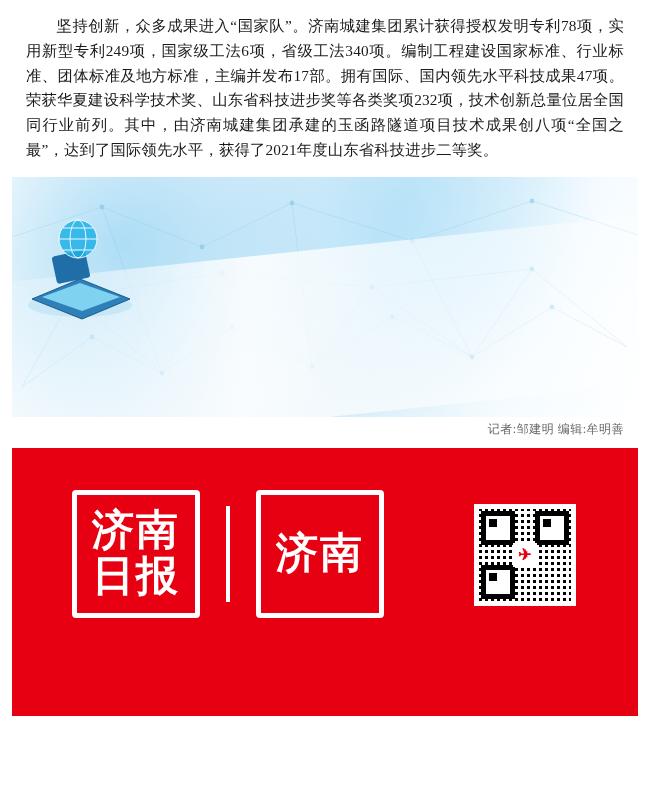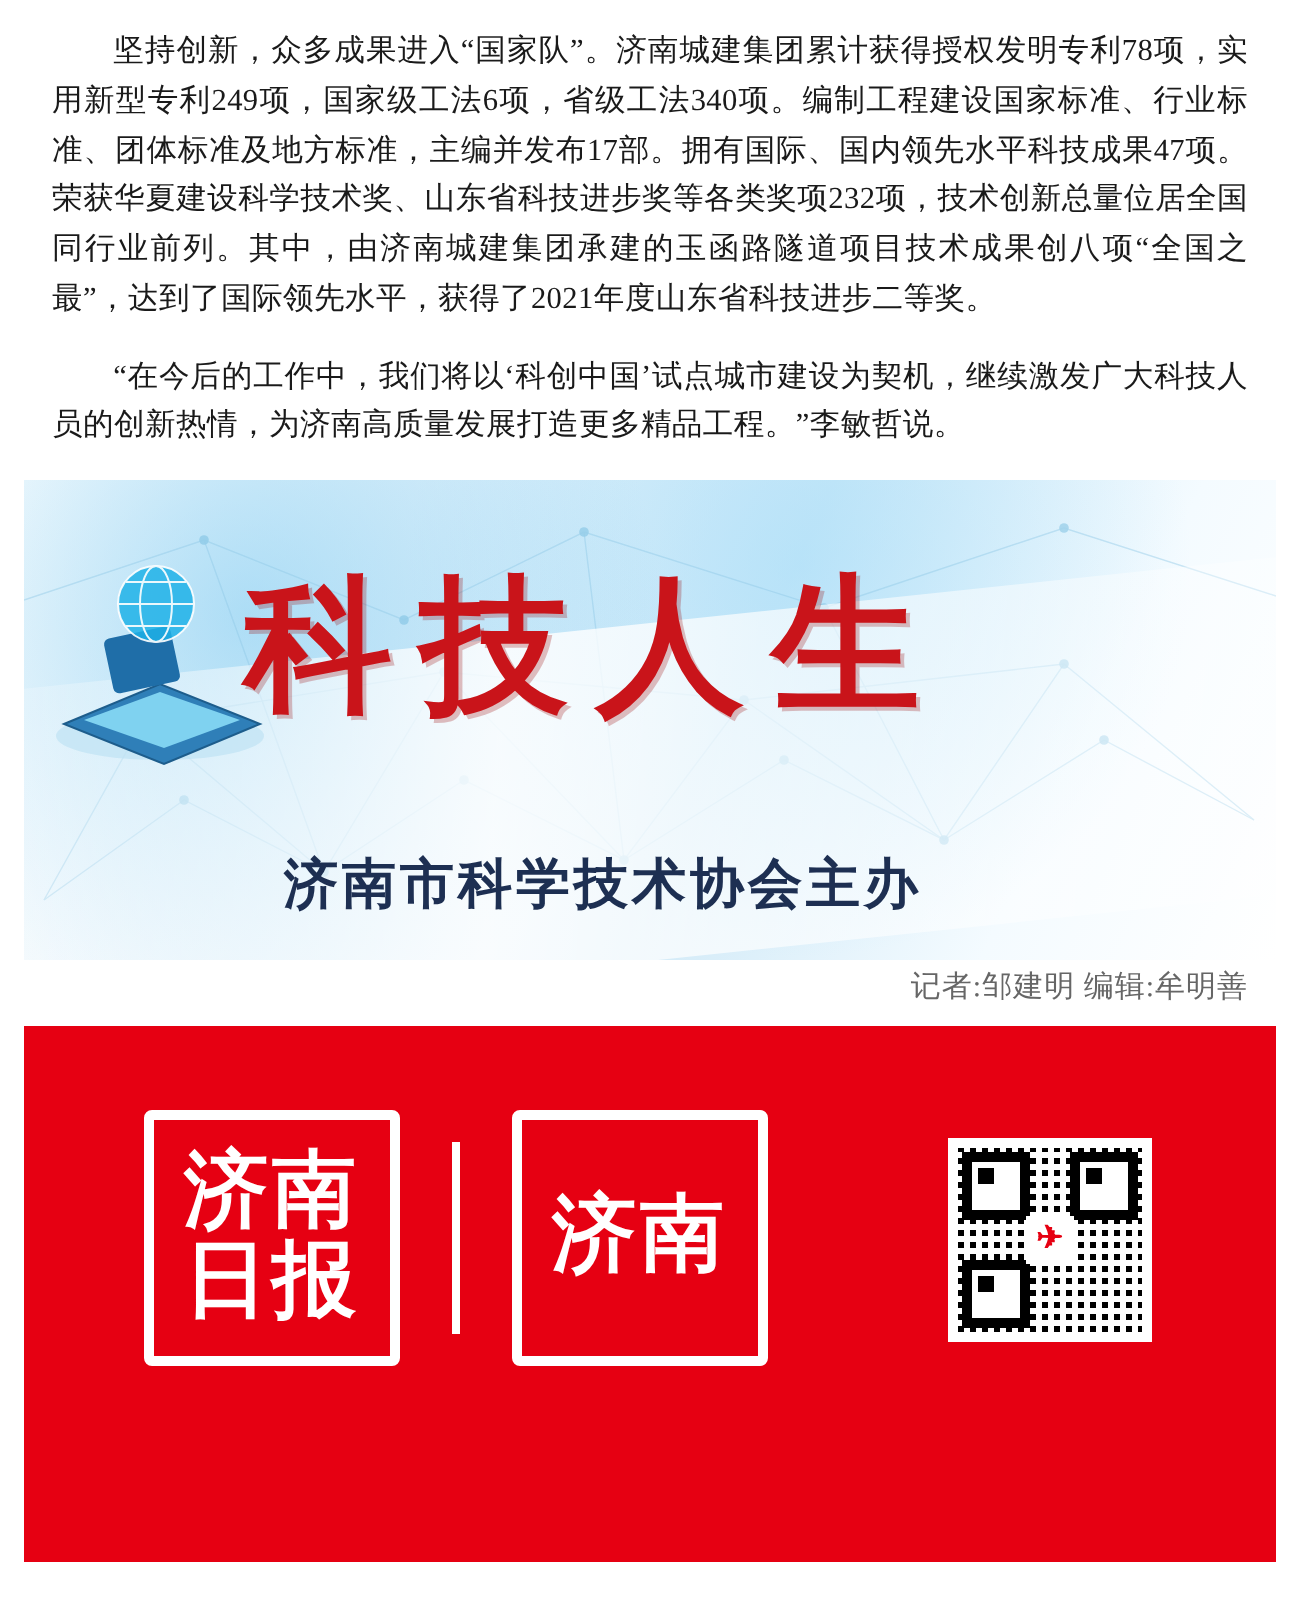--- a/index.html
+++ b/index.html
@@ -102,21 +102,21 @@
     font-size: 27px;
     font-weight: bold;
     color: #1d2f52;
     letter-spacing: 2px;
     white-space: nowrap;
   }
   .byline {
     text-align: right;
     padding: 4px 26px 8px 0;
     font-family: "Liberation Serif", serif;
-    font-size: 15px;
+    font-size: 12px;
     color: #666;
     letter-spacing: 0.5px;
   }
   
   .redblock {
     position: relative;
     margin: 2px 12px 0 12px;
     height: 268px;
     background: #e60012;
     overflow: hidden;
@@ -218,21 +218,20 @@
     letter-spacing: 3px;
   }
 </style>
 </head>
 <body>
 
 <div class="page">
 
   <div class="article">
     <p class="para">坚持创新，众多成果进入“国家队”。济南城建集团累计获得授权发明专利78项，实用新型专利249项，国家级工法6项，省级工法340项。编制工程建设国家标准、行业标准、团体标准及地方标准，主编并发布17部。拥有国际、国内领先水平科技成果47项。荣获华夏建设科学技术奖、山东省科技进步奖等各类奖项232项，技术创新总量位居全国同行业前列。其中，由济南城建集团承建的玉函路隧道项目技术成果创八项“全国之最”，达到了国际领先水平，获得了2021年度山东省科技进步二等奖。</p>
-    <p class="para">“在今后的工作中，我们将以‘科创中国’试点城市建设为契机，继续激发广大科技人员的创新热情，为济南高质量发展打造更多精品工程。”李敏哲说。</p>
   </div>
 
   <div class="banner">
     <div class="sky"></div>
 
     <svg class="mesh" viewBox="0 0 626 240" preserveAspectRatio="none">
       <g stroke="#8fc8e6" stroke-width="0.7" fill="none" opacity="0.8">
         <path d="M10,210 L80,160 L150,196 L220,150 L300,190 L380,140 L460,180 L540,130 L615,170"></path>
         <path d="M10,210 L60,120 L150,196 L210,96 L300,190 L360,110 L460,180 L520,92 L615,170"></path>
         <path d="M60,120 L210,96 L360,110 L520,92"></path>
@@ -270,22 +269,20 @@
       <circle cx="58" cy="26" r="19" fill="#1eb2e8" opacity="0.85"></circle>
       <g stroke="#ffffff" stroke-width="1" fill="none" opacity="0.9">
         <circle cx="58" cy="26" r="19"></circle>
         <ellipse cx="58" cy="26" rx="8" ry="19"></ellipse>
         <line x1="39" y1="26" x2="77" y2="26"></line>
         <line x1="43" y1="15" x2="73" y2="15"></line>
         <line x1="43" y1="37" x2="73" y2="37"></line>
       </g>
     </svg>
 
-    <div class="hero-title">科技人生</div>
-    <div class="hero-org">济南市科学技术协会主办</div>
   </div>
 
   <div class="byline">记者:邹建明 编辑:牟明善</div>
 
   <div class="redblock">
     <div class="logos">
       <div class="logo-box">
         <span>济南</span>
         <span>日报</span>
       </div>

